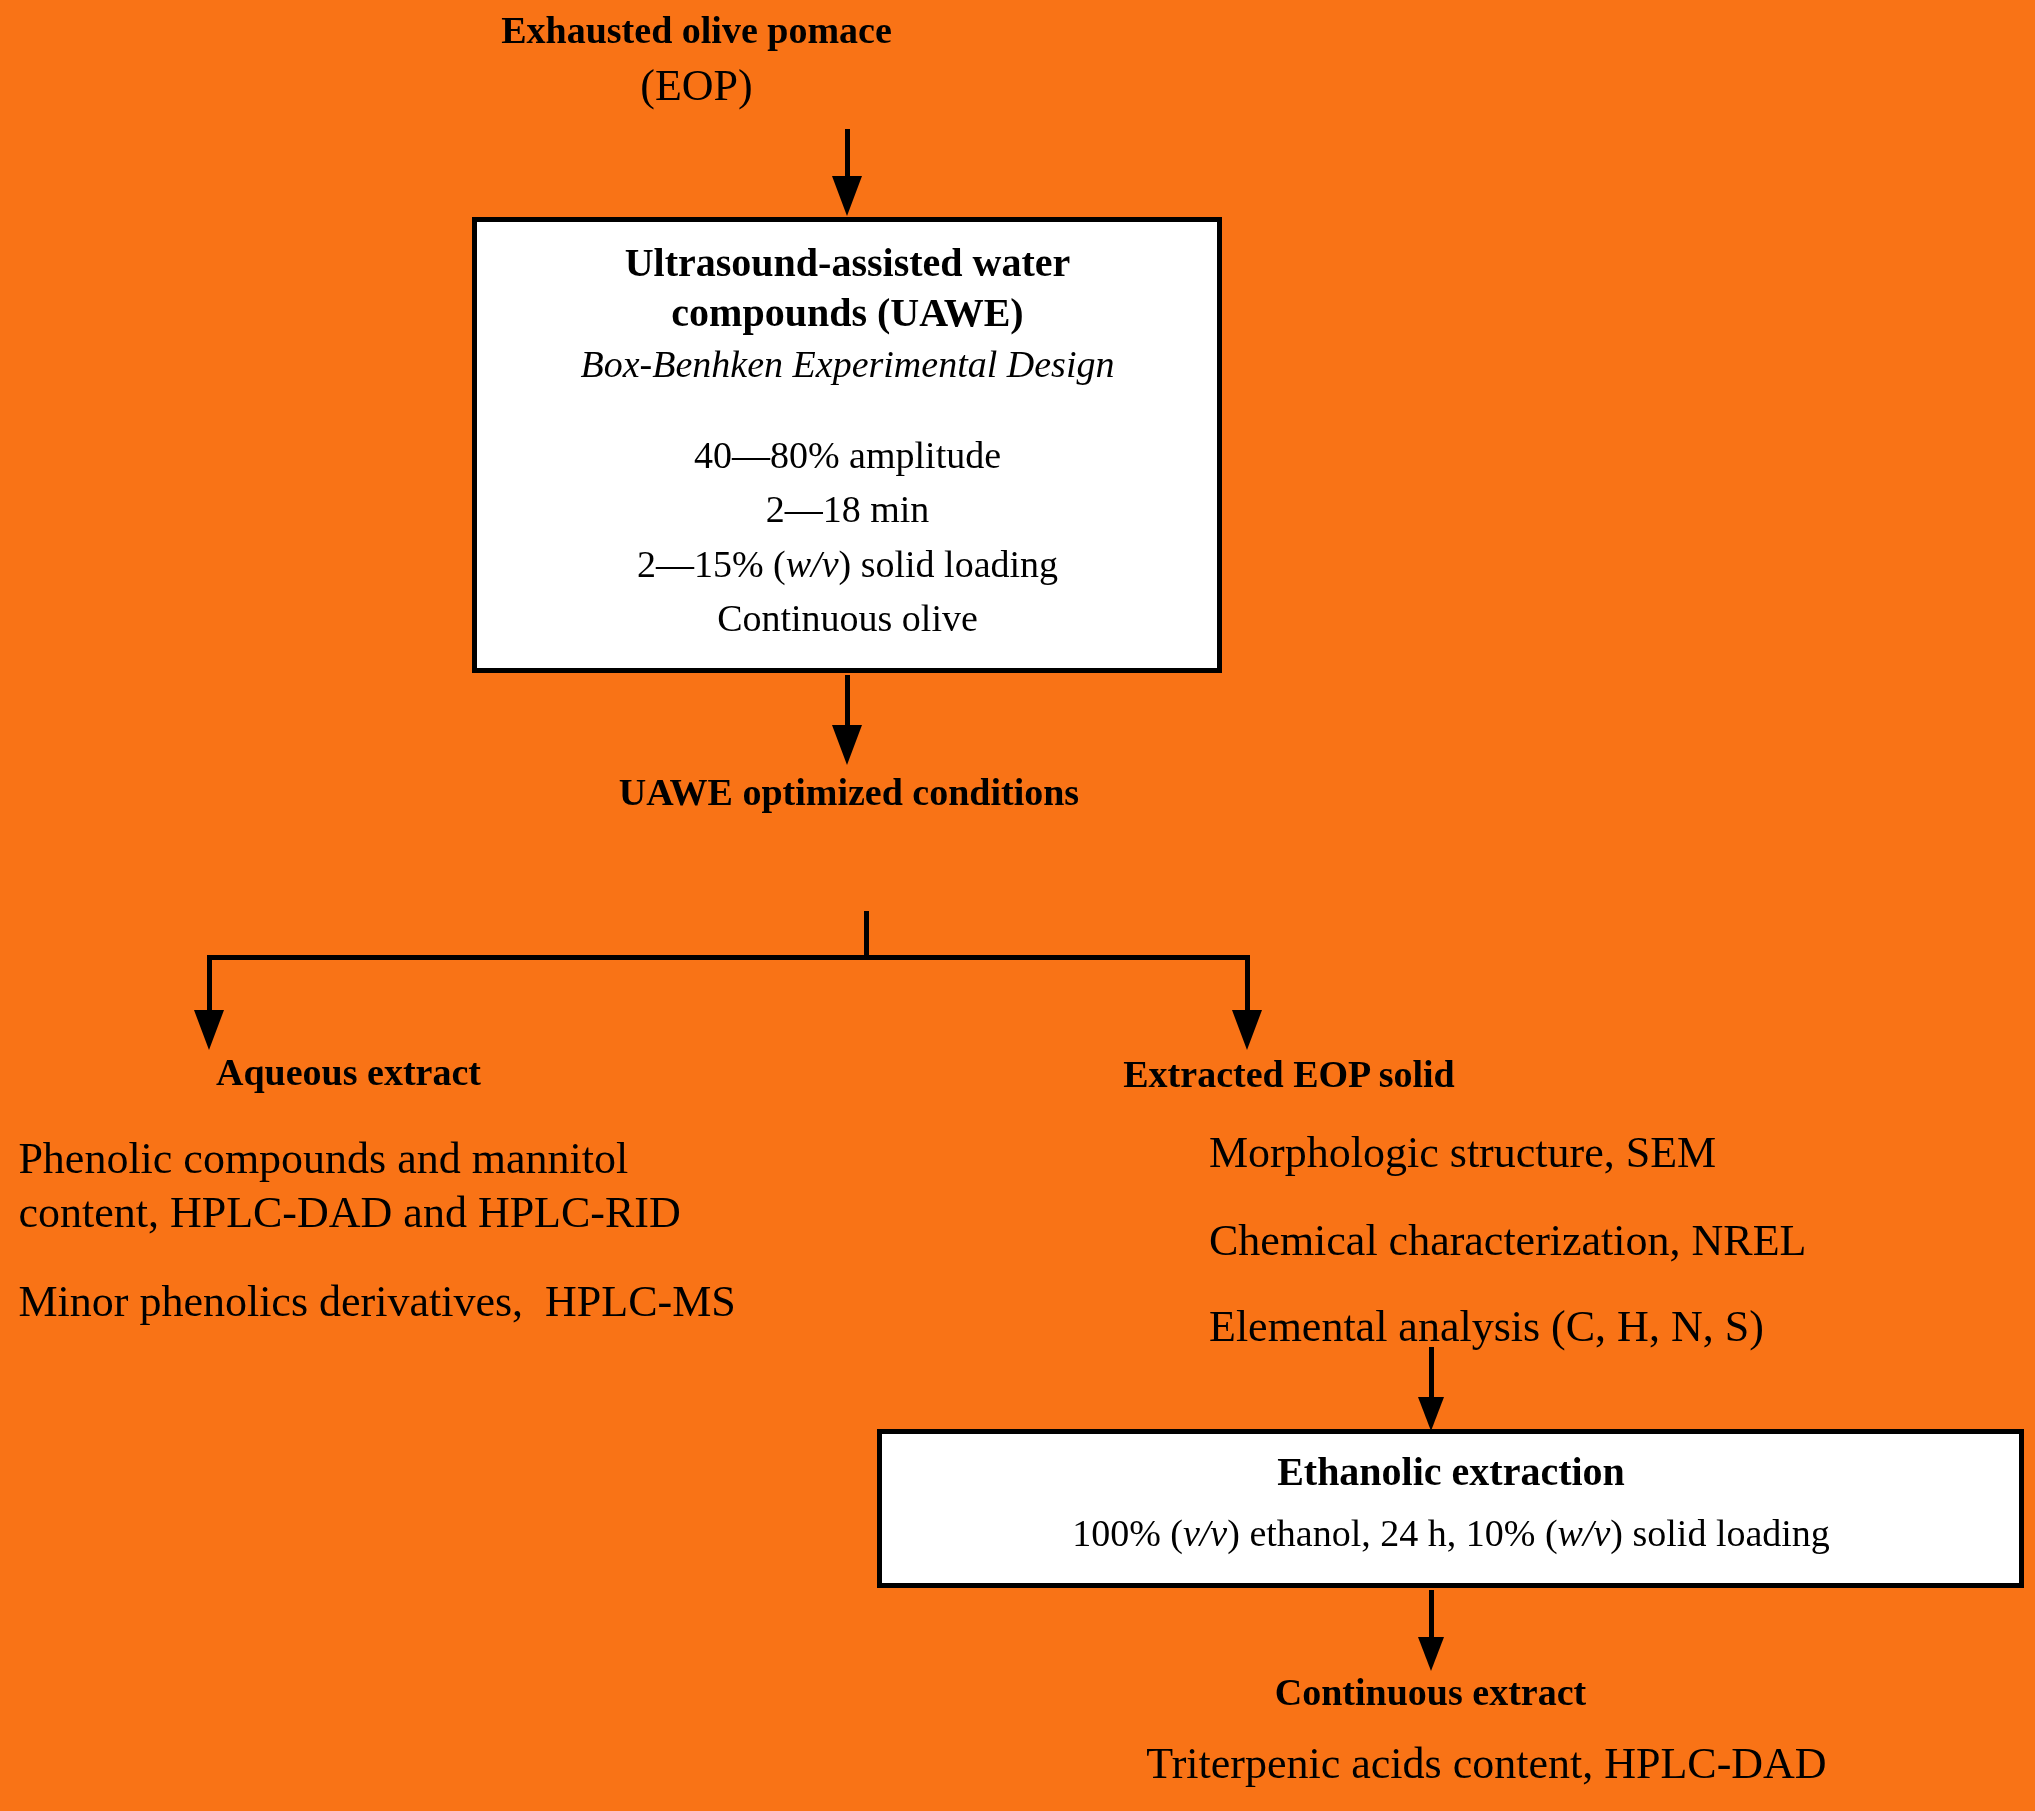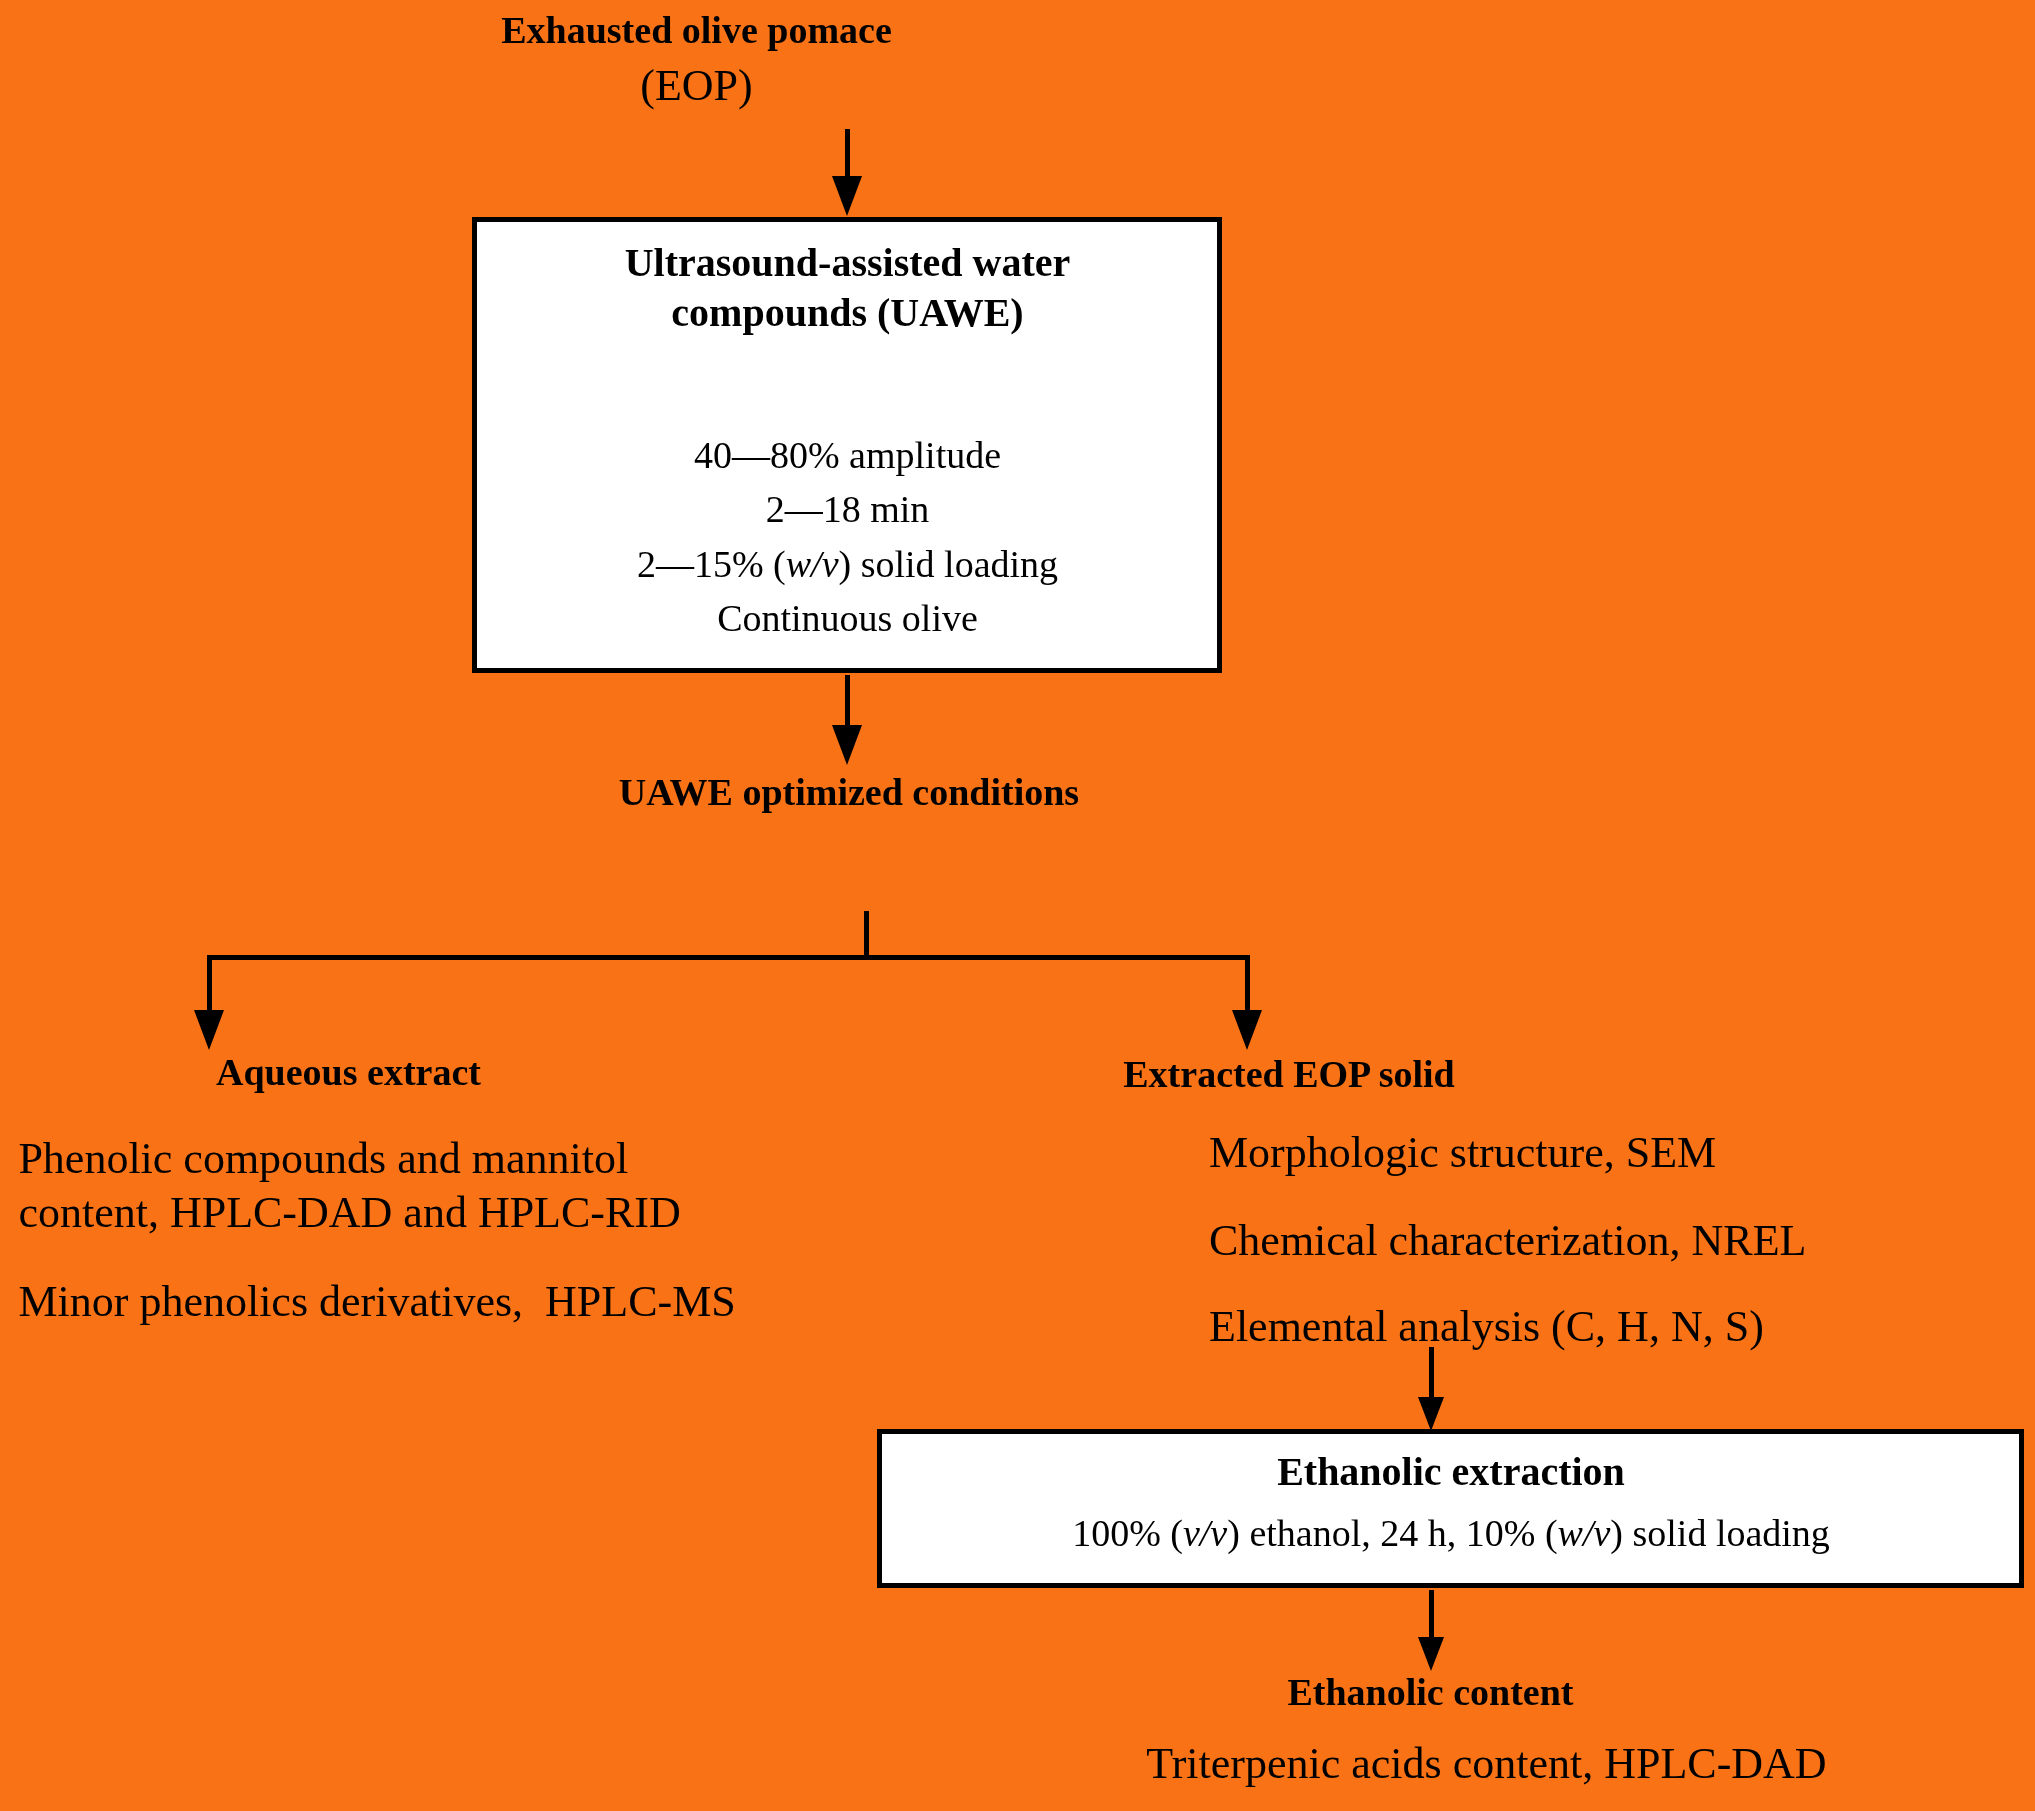--- a/index.html
+++ b/index.html
@@ -73,20 +73,21 @@
   <div class="txt ctr s-head b" style="left:352px; top:7.7px; width:689px;">Exhausted olive pomace</div>
   <div class="txt ctr s-body" style="left:352px; top:60px; width:689px;">(EOP)</div>
 
   <div class="vline" style="left:845px; top:129px; height:66px;"></div>
   <div class="arrowhead" style="left:832px; top:176px;"></div>
 
   <div class="box" style="left:472px; top:217px; width:750px; height:456px;"></div>
 
   <div class="txt ctr s-boxh b" style="left:480px; top:239px; width:735px;">Ultrasound-assisted water</div>
   <div class="txt ctr s-boxh b" style="left:480px; top:289px; width:735px;">compounds (UAWE)</div>
+  <div class="txt ctr s-boxb it" style="left:480px; top:342px; width:735px;">Box-Benhken Experimental Design</div>
 
   <div class="txt ctr s-boxb" style="left:480px; top:433px; width:735px;">40—80% amplitude</div>
   <div class="txt ctr s-boxb" style="left:480px; top:487px; width:735px;">2—18 min</div>
   <div class="txt ctr s-boxb" style="left:480px; top:542px; width:735px;"><span>2—15% (</span><span class="it">w/v</span><span>) solid loading</span></div>
   <div class="txt ctr s-boxb" style="left:480px; top:596px; width:735px;">Continuous olive</div>
 
   <div class="vline" style="left:845px; top:675px; height:66px;"></div>
   <div class="arrowhead" style="left:832px; top:725px;"></div>
 
   <div class="txt ctr s-head b" style="left:428px; top:770px; width:842px;">UAWE optimized conditions</div>
@@ -114,17 +115,17 @@
   <div class="arrowhead small" style="left:1418px; top:1397px;"></div>
 
   <div class="box" style="left:877px; top:1429px; width:1147px; height:159px;"></div>
 
   <div class="txt ctr s-boxh b" style="left:885px; top:1448px; width:1132px;">Ethanolic extraction</div>
   <div class="txt ctr s-boxb" style="left:885px; top:1511px; width:1132px;"><span>100% (</span><span class="it">v/v</span><span>) ethanol, 24 h, 10% (</span><span class="it">w/v</span><span>) solid loading</span></div>
 
   <div class="vline" style="left:1429px; top:1590px; height:60px;"></div>
   <div class="arrowhead small" style="left:1418px; top:1637px;"></div>
 
-  <div class="txt ctr s-head b" style="left:1132px; top:1670px; width:597px;">Ethanolic content</div>
+  <div class="txt ctr s-head b" style="left:1132px; top:1670px; width:597px;">Continuous extract</div>
   <div class="txt ctr s-body" style="left:1020px; top:1738px; width:933px;">Triterpenic acids content, HPLC-DAD</div>
 
 </div>
 
 
 </body></html>

